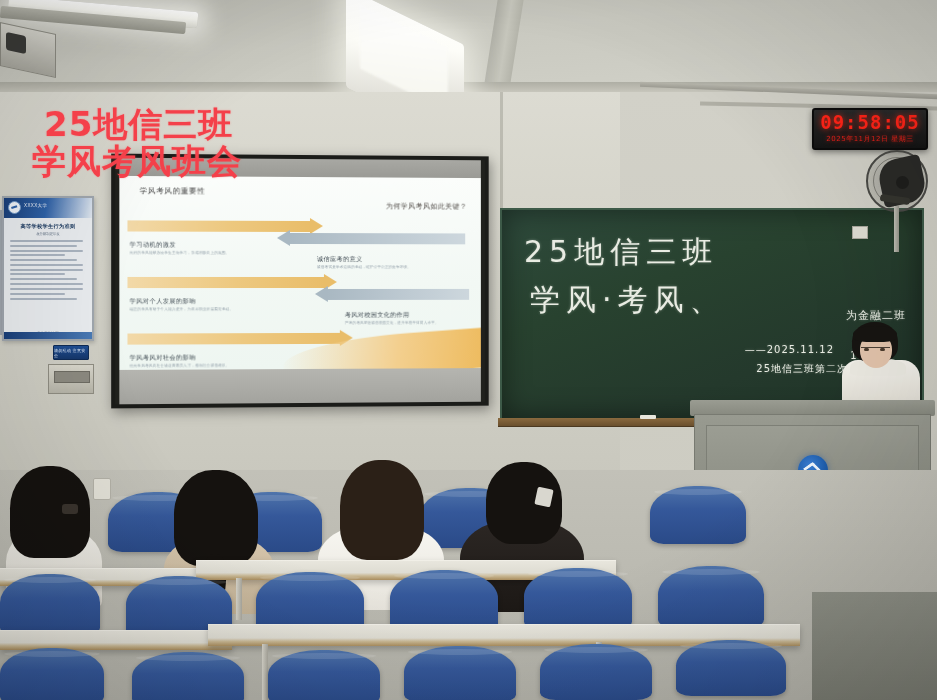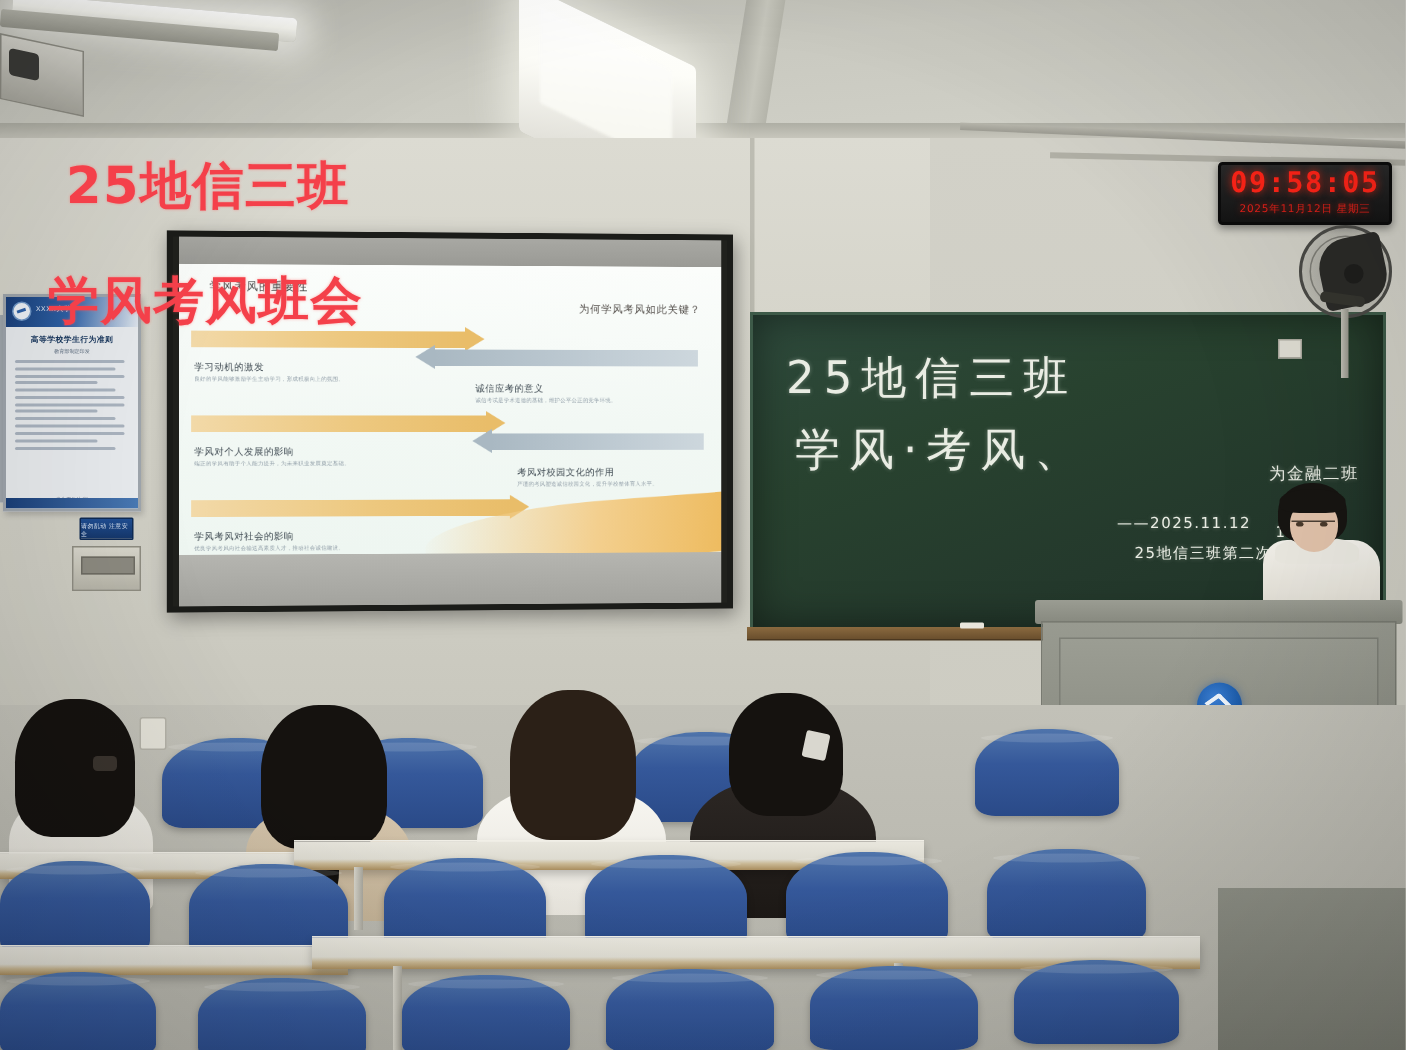--- a/index.html
+++ b/index.html
@@ -232,21 +232,21 @@
     position: absolute; left: 44px; top: 106px;
     z-index: 40;
     color: #f4404a;
     font-family: "DejaVu Sans", sans-serif;
     font-weight: bold;
     font-size: 34px;
     line-height: 1.08;
     letter-spacing: 1px;
     text-shadow: 0 0 2px rgba(255,90,90,0.5);
   }
-  .overlay-caption .l2 { margin-left: -12px; margin-top: 40px; }
+  .overlay-caption .l2 { margin-left: -12px; }
 
   
   .blackboard {
     position: absolute; left: 500px; top: 208px; width: 424px; height: 212px;
     background: linear-gradient(160deg, #2e4a3c 0%, #28422f 35%, #24392c 70%, #1f3327 100%);
     border: 2px solid #3d5a48;
     box-shadow: inset 0 0 28px rgba(0,0,0,0.45);
   }
   .bb-ledge {
     position: absolute; left: 498px; top: 418px; width: 432px; height: 9px;

